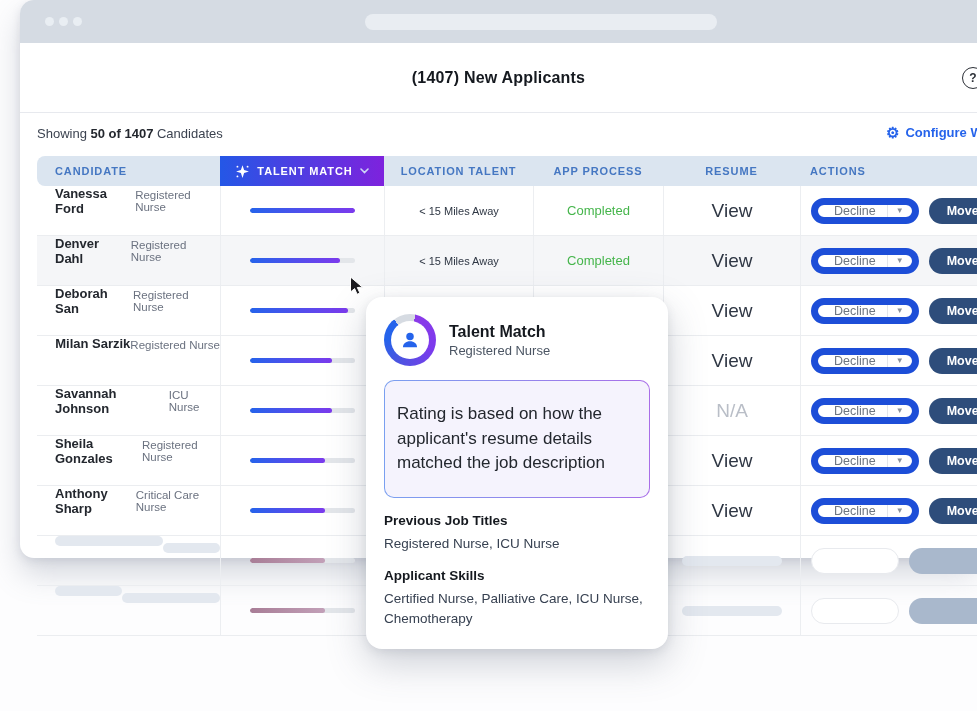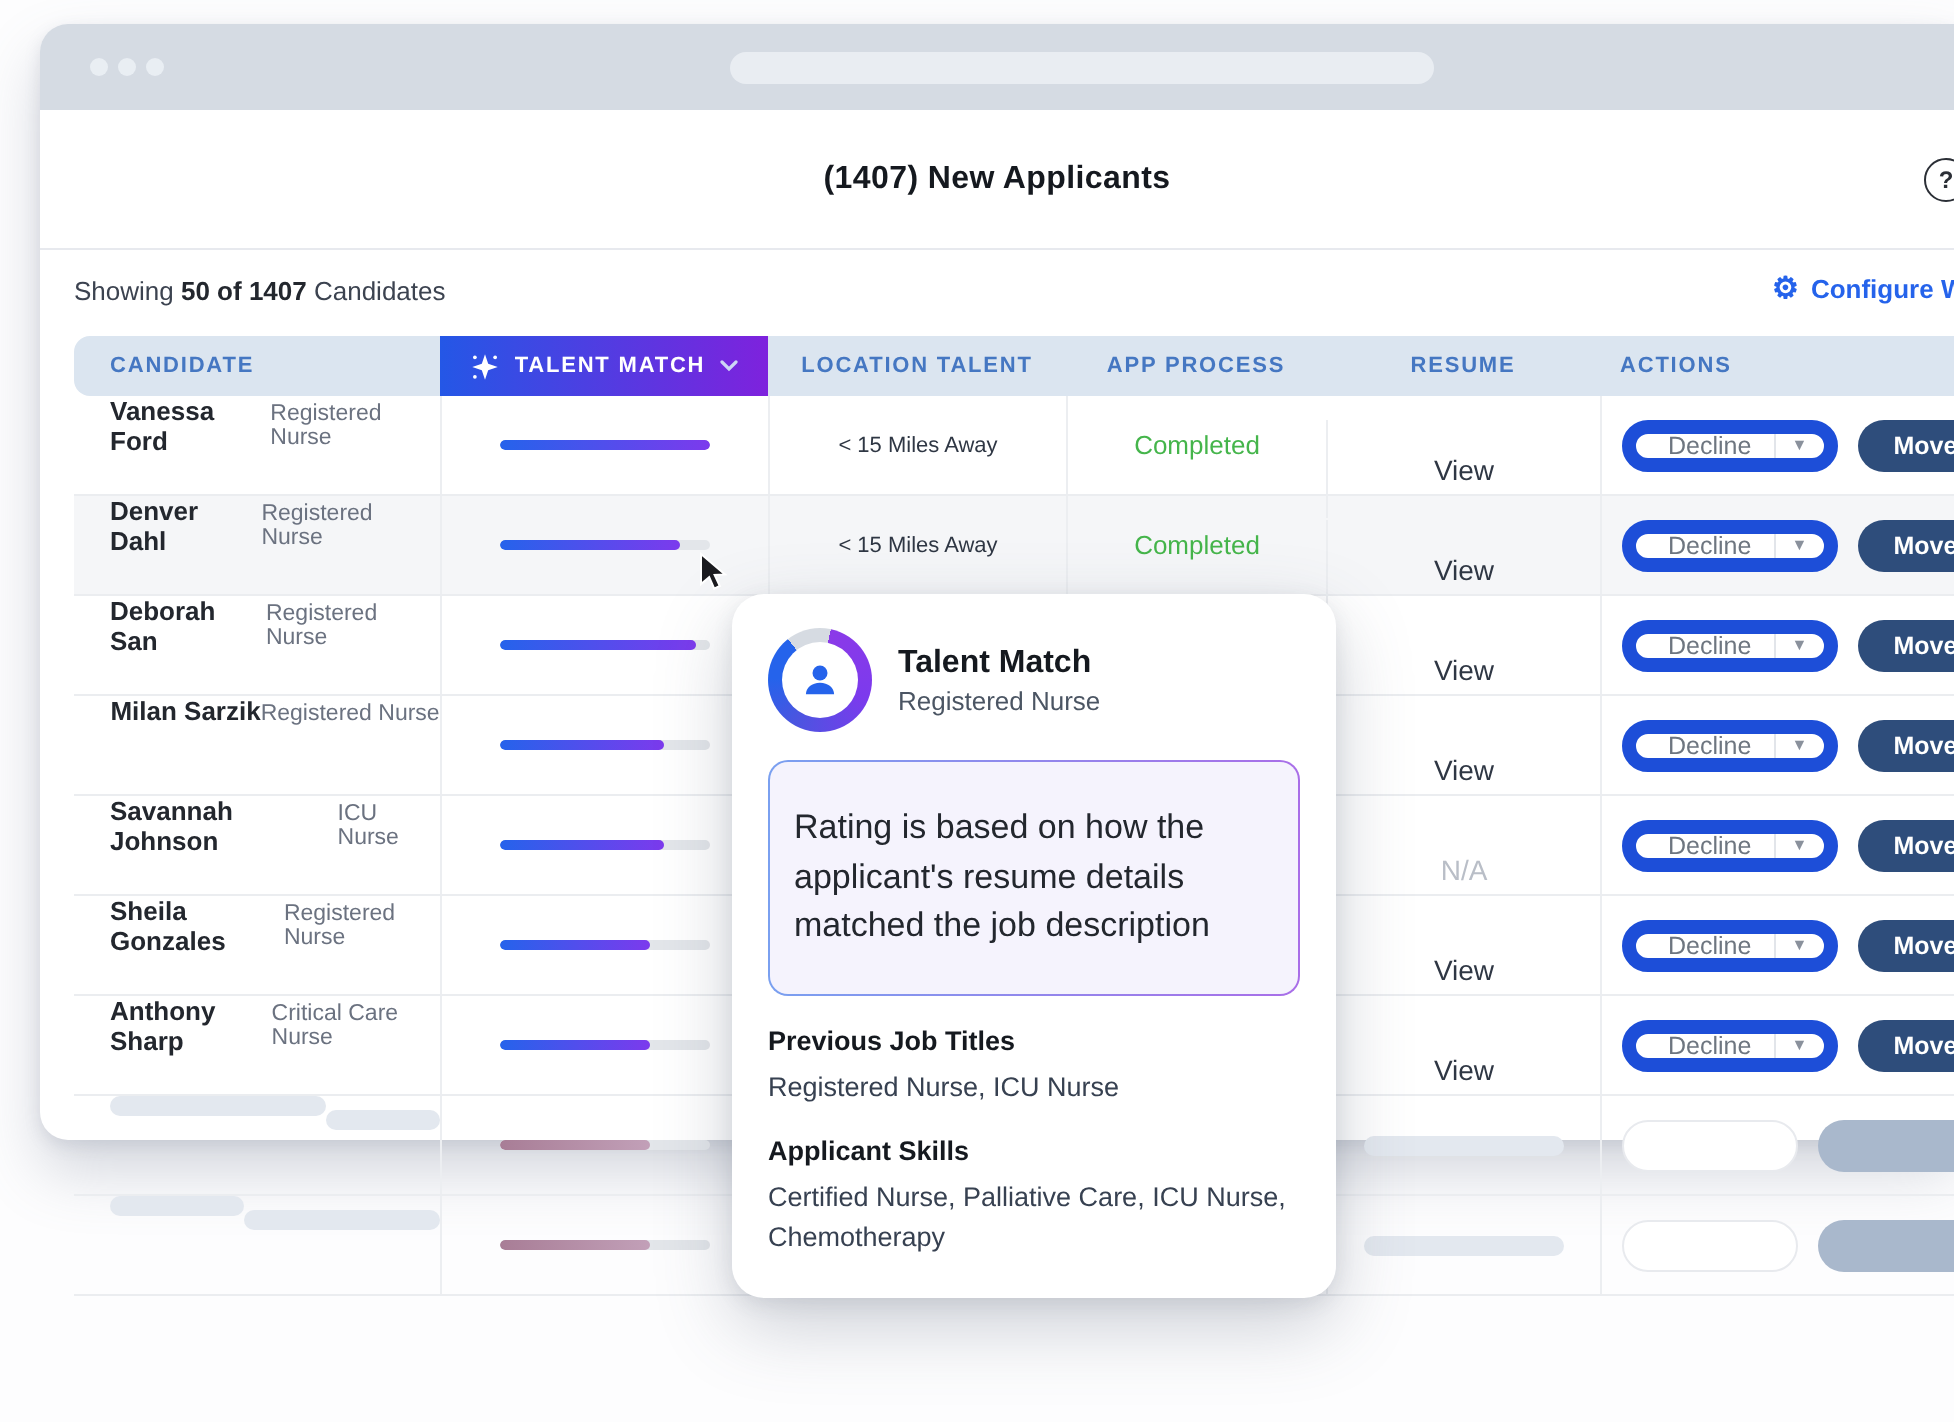--- a/index.html
+++ b/index.html
@@ -2,21 +2,21 @@
 <html><head>
 <meta charset="utf-8">
 <style>
   * { margin:0; padding:0; box-sizing:border-box; }
   html,body { width:977px; height:711px; }
   body {
     position:relative; overflow:hidden; background:#fdfdfe;
     font-family:"Liberation Sans", sans-serif; color:#1f2430;
   }
   .window {
-    position:absolute; left:20px; top:12px; width:957px; height:558px;
+    position:absolute; left:20px; top:0; width:957px; height:558px;
     border-radius:14px 0 0 14px;
     box-shadow:0 16px 30px rgba(120,130,150,.30), 0 3px 8px rgba(120,130,150,.18);
     background:#fff;
   }
   .chrome {
     height:43px; background:#d5dbe3; border-radius:14px 0 0 0;
     position:relative; display:flex; align-items:center;
   }
   .dots { display:flex; gap:5px; margin-left:25px; }
   .dot { width:9px; height:9px; border-radius:50%; background:#e9eef3; }
@@ -65,21 +65,21 @@
   .cell.vline { border-left:1px solid #eceef1; }
   .cand { align-items:flex-start; justify-content:center; padding-left:18px; }
   .cand .nm { font-size:13px; font-weight:700; color:#23272e; }
   .cand .ttl { font-size:11.5px; color:#6b7280; margin-top:3px; }
   .cell.center { justify-content:center; }
   .bartrack { width:105px; height:5px; border-radius:3px; background:#e3e6ea; overflow:hidden; margin:0 auto; }
   .barfill { height:100%; border-radius:3px; background:linear-gradient(90deg,#2563eb,#7c3aed); }
   .barfill.pink { background:linear-gradient(90deg,#a87d96,#c2a0b8); }
   .loc { font-size:11px; color:#2f3744; }
   .appc { font-size:13px; color:#45b54b; }
-  .resume { font-size:14px; color:#2f3744; cursor:pointer;margin-top:12px; }
+  .resume { font-size:19px; color:#2f3744; cursor:pointer; }
   .resume.na { color:#b9bec7; cursor:default; }
   .acts { gap:10px; padding-left:10px; }
   .btn-decline {
     height:26px; border:7px solid #1d4ed8; border-radius:14px; background:#fff;
     display:flex; align-items:center; overflow:hidden; cursor:pointer;
   }
   .btn-decline .lbl { padding:0 11px 0 16px; font-size:12.5px; color:#6e7680; }
   .btn-decline .caret {
     width:25px; height:100%; border-left:1px solid #e2e5ea;
     display:flex; align-items:center; justify-content:center;

